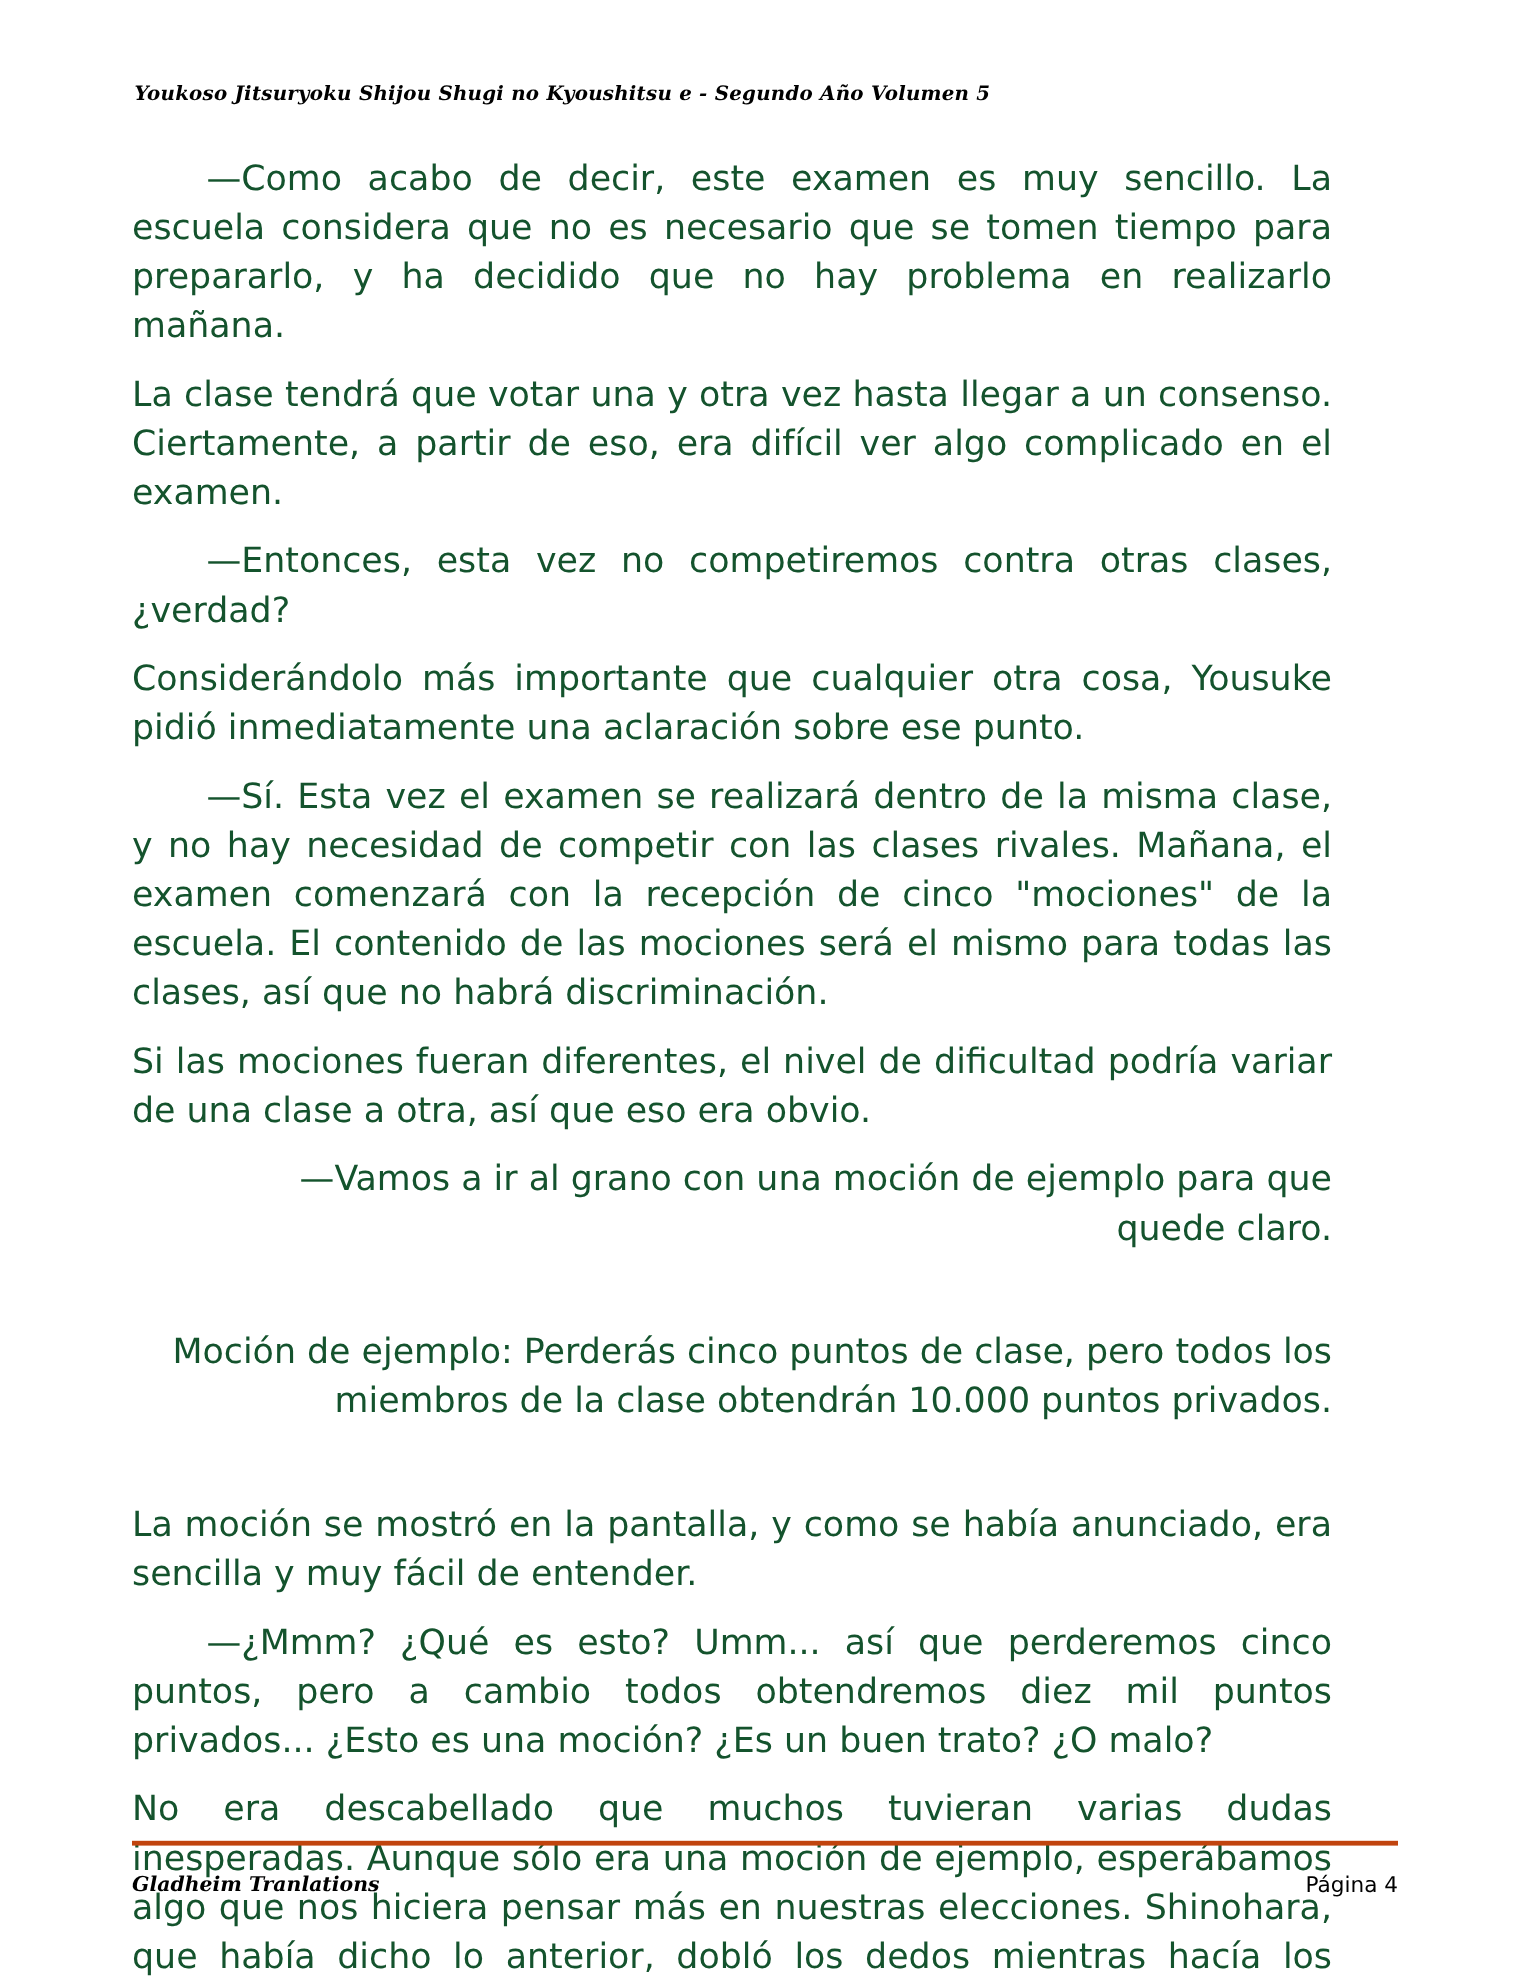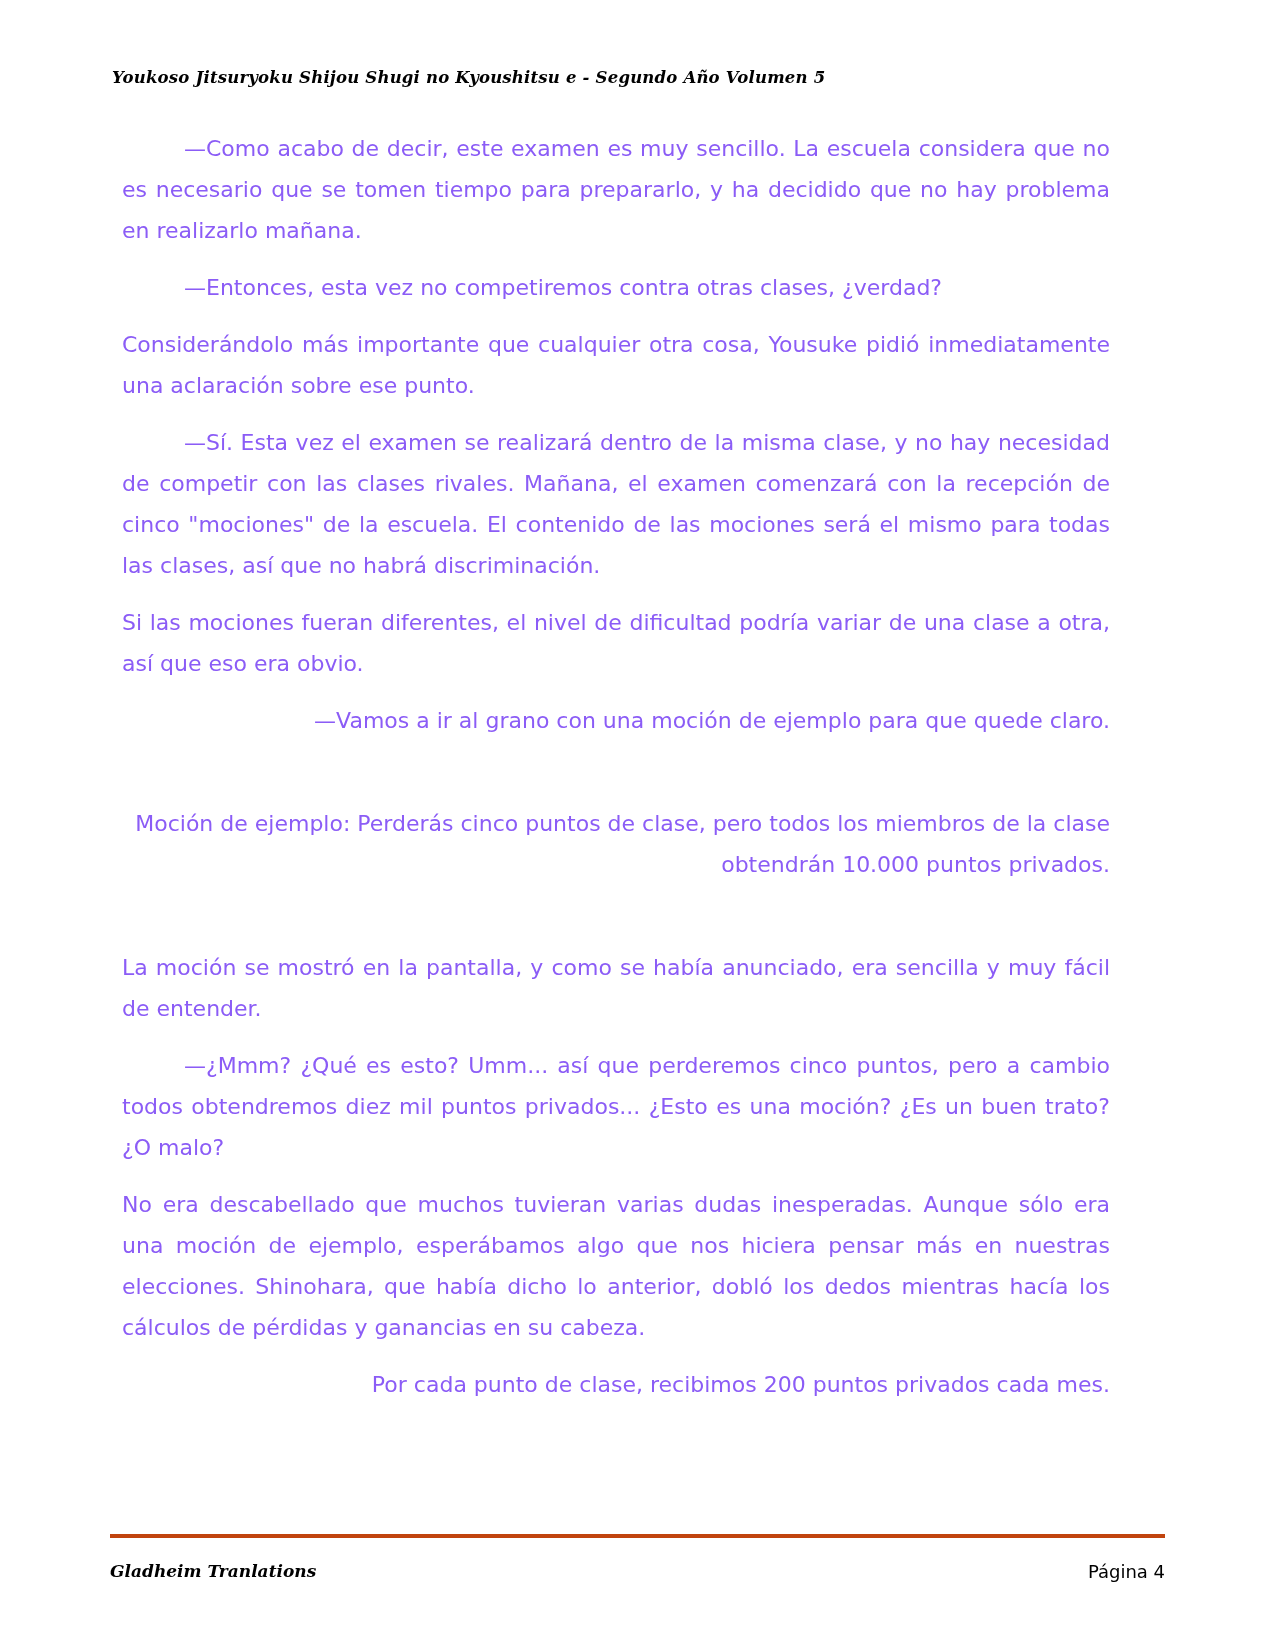--- a/index.html
+++ b/index.html
@@ -33,26 +33,26 @@
     letter-spacing: 0.2px;
     color: #000;
   }
   .content {
     position: absolute;
     top: 128px;
     left: 110px;
     width: 1000px;
   }
   p.body-text {
-    font-size: 22px;
+    font-size: 29px;
     line-height: 41px;
-    margin: 0 0 16px 12px;
+    margin: 0 0 16px 0;
     text-align: justify;
     text-justify: inter-word;
-    color: #8b5cf6;
+    color: #14532d;
   }
   p.body-text.indent {
     text-indent: 62px;
   }
   p.body-text.last-left {
     text-align: right;
   }
   .gap-block {
     height: 46px;
   }
@@ -88,20 +88,21 @@
 </head>
 <body>
 
 <div class="page">
 
   <div class="header">Youkoso Jitsuryoku Shijou Shugi no Kyoushitsu e - Segundo Año Volumen 5</div>
 
   <div class="content">
 
     <p class="body-text indent">—Como acabo de decir, este examen es muy sencillo. La escuela considera que no es necesario que se tomen tiempo para prepararlo, y ha decidido que no hay problema en realizarlo mañana.</p>
+    <p class="body-text">La clase tendrá que votar una y otra vez hasta llegar a un consenso. Ciertamente, a partir de eso, era difícil ver algo complicado en el examen.</p>
     <p class="body-text indent">—Entonces, esta vez no competiremos contra otras clases, ¿verdad?</p>
     <p class="body-text">Considerándolo más importante que cualquier otra cosa, Yousuke pidió inmediatamente una aclaración sobre ese punto.</p>
     <p class="body-text indent">—Sí. Esta vez el examen se realizará dentro de la misma clase, y no hay necesidad de competir con las clases rivales. Mañana, el examen comenzará con la recepción de cinco "mociones" de la escuela. El contenido de las mociones será el mismo para todas las clases, así que no habrá discriminación.</p>
     <p class="body-text">Si las mociones fueran diferentes, el nivel de dificultad podría variar de una clase a otra, así que eso era obvio.</p>
     <p class="body-text indent last-left">—Vamos a ir al grano con una moción de ejemplo para que quede claro.</p>
 
     <div class="gap-block"></div>
 
     <p class="body-text last-left">Moción de ejemplo: Perderás cinco puntos de clase, pero todos los miembros de la clase obtendrán 10.000 puntos privados.</p>
 

